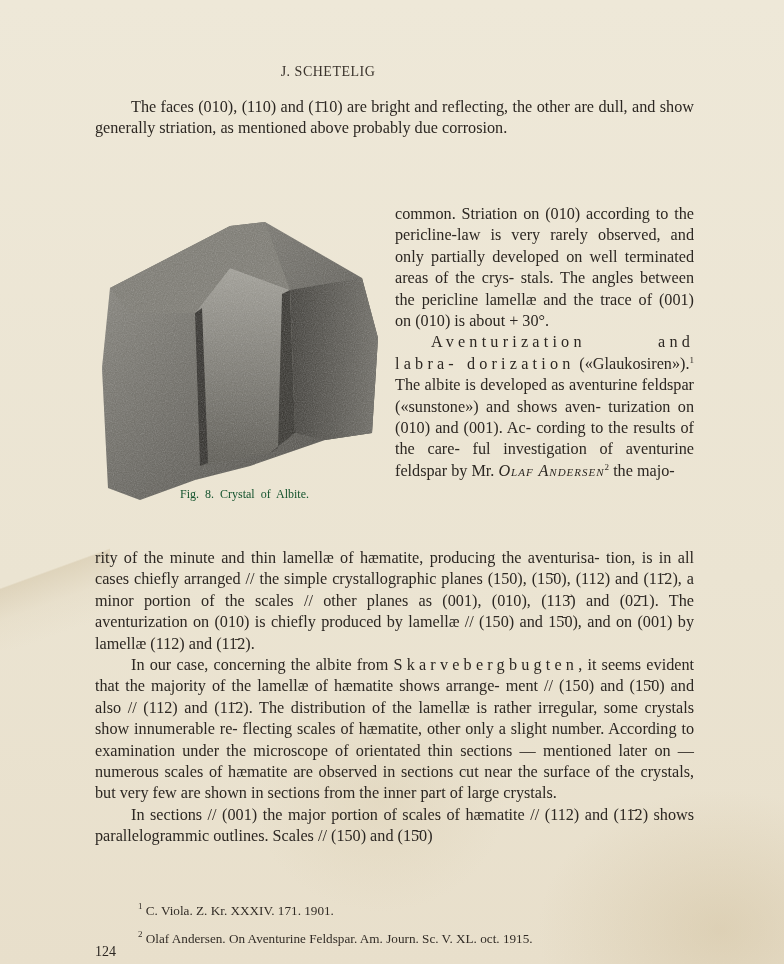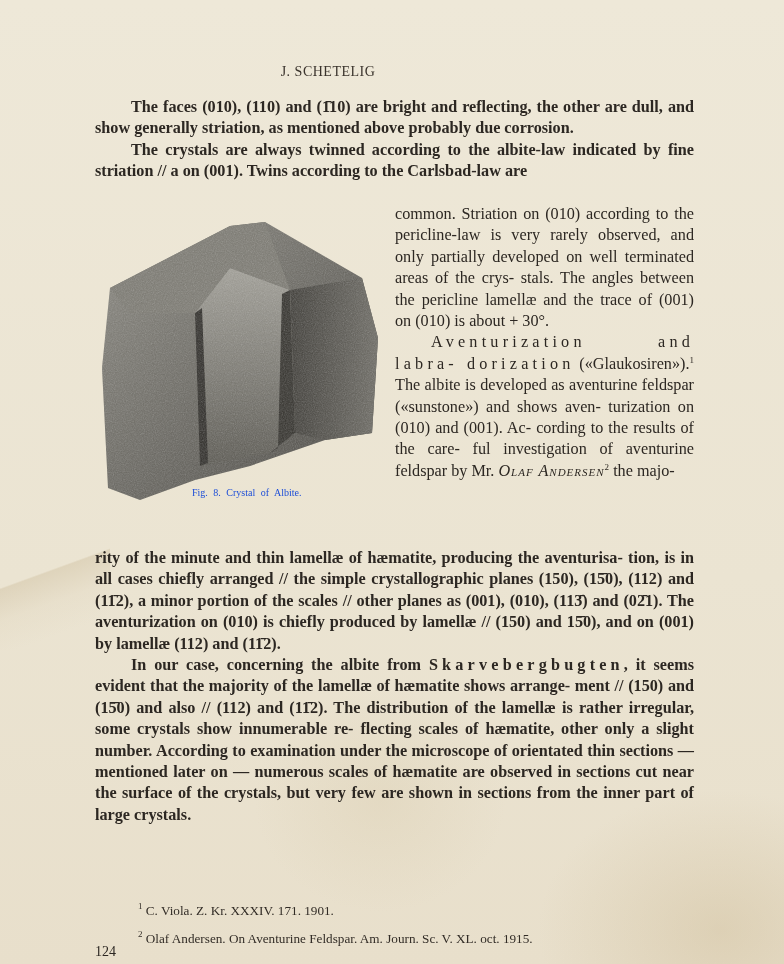--- a/index.html
+++ b/index.html
@@ -23,31 +23,30 @@
   }
   .runhead {
     position:absolute; top:64px; left:0; width:656px; text-align:center;
     font-size:14px; letter-spacing:0.5px; color:#3a332c;
   }
   .text {
     position:absolute; left:95px; width:599px;
     font-size:16.2px; line-height:21.4px;
     text-align:justify;
   }
-  .text p { margin:0;font-weight:bold; }
+  .text p { margin:0; }
   .indent { text-indent:36px; }
   .block1 { top:97px; }
   .figure {
     position:absolute; left:100px; top:218px; width:280px; height:290px;
   }
   .figure svg { display:block; }
   .caption {
-    position:absolute; left:180px; top:487px; font-size:10px; color:#1d4ed8;
+    position:absolute; left:180px; top:487px; font-size:12px; color:#14532d;
     word-spacing:3px;
-    margin-left:12px;
   }
   .wrap {
     position:absolute; left:395px; top:204px; width:299px;
     font-size:16.2px; line-height:21.4px; text-align:justify;
   }
   .wrap p { margin:0; }
   .spaced { letter-spacing:4.2px; }
   .sc { font-variant:small-caps; letter-spacing:1px;font-style:italic; }
   sup { font-size:9px; vertical-align:6px; line-height:0; }
   .block2 { top:548px; }
@@ -60,21 +59,20 @@
 </head>
 <body>
 
 <div class="page"></div>
 <div class="stain"></div>
 
 <div class="runhead">J. SCHETELIG</div>
 
 <div class="text block1">
   <p class="indent">The faces (010), (110) and (1̄10) are bright and reflecting, the other are dull, and show generally striation, as mentioned above probably due corrosion.</p>
-  <p class="indent">The crystals are always twinned according to the albite-law indicated by fine striation // a on (001). Twins according to the Carlsbad-law are</p>
 </div>
 
 <div class="figure">
   <svg width="280" height="290" viewBox="0 0 280 290">
     <defs>
       <filter id="grain" x="0" y="0" width="100%" height="100%">
         <feTurbulence type="fractalNoise" baseFrequency="0.9" numOctaves="2" seed="4" result="n"></feTurbulence>
         <feColorMatrix type="saturate" values="0"></feColorMatrix>
         <feComponentTransfer>
             <feFuncA type="table" tableValues="0 0.55"></feFuncA>
@@ -111,20 +109,21 @@
 <div class="caption">Fig. 8.  Crystal of Albite.</div>
 
 <div class="wrap">
   <p>common. Striation on (010) according to the pericline-law is very rarely observed, and only partially developed on well terminated areas of the crys- stals. The angles between the pericline lamellæ and the trace of (001) on (010) is about + 30°.</p>
   <p class="indent"><span class="spaced">Aventurization and labra- dorization</span> <span>(«Glaukosiren»).</span><sup>1</sup> <span>The albite is developed as aventurine feldspar («sunstone») and shows aven- turization on (010) and (001). Ac- cording to the results of the care- ful investigation of aventurine feldspar by Mr.</span> <span class="sc">Olaf Andersen</span><sup>2</sup> <span>the majo-</span></p>
 </div>
 
 <div class="text block2">
   <p>rity of the minute and thin lamellæ of hæmatite, producing the aventurisa- tion, is in all cases chiefly arranged // the simple crystallographic planes (150), (15̄0), (112) and (11̄2), a minor portion of the scales // other planes as (001), (010), (113̄) and (02̄1). The aventurization on (010) is chiefly produced by lamellæ // (150) and 15̄0), and on (001) by lamellæ (112) and (11̄2).</p>
   <p class="indent"><span>In our case, concerning the albite from</span> <span class="spaced">Skarvebergbugten</span><span>, it seems evident that the majority of the lamellæ of hæmatite shows arrange- ment // (150) and (15̄0) and also // (112) and (11̄2). The distribution of the lamellæ is rather irregular, some crystals show innumerable re- flecting scales of hæmatite, other only a slight number. According to examination under the microscope of orientated thin sections — mentioned later on — numerous scales of hæmatite are observed in sections cut near the surface of the crystals, but very few are shown in sections from the inner part of large crystals.</span></p>
+  <p class="indent">In sections // (001) the major portion of scales of hæmatite // (112) and (11̄2) shows parallelogrammic outlines. Scales // (150) and (15̄0)</p>
 </div>
 
 <div class="footnotes">
   <p><sup>1</sup> <span>C. Viola. Z. Kr. XXXIV. 171. 1901.</span></p>
   <p><sup>2</sup> <span>Olaf Andersen.  On Aventurine Feldspar.  Am. Journ. Sc. V. XL. oct. 1915.</span></p>
 </div>
 
 <div class="folio">124</div>
 
 </body></html>

